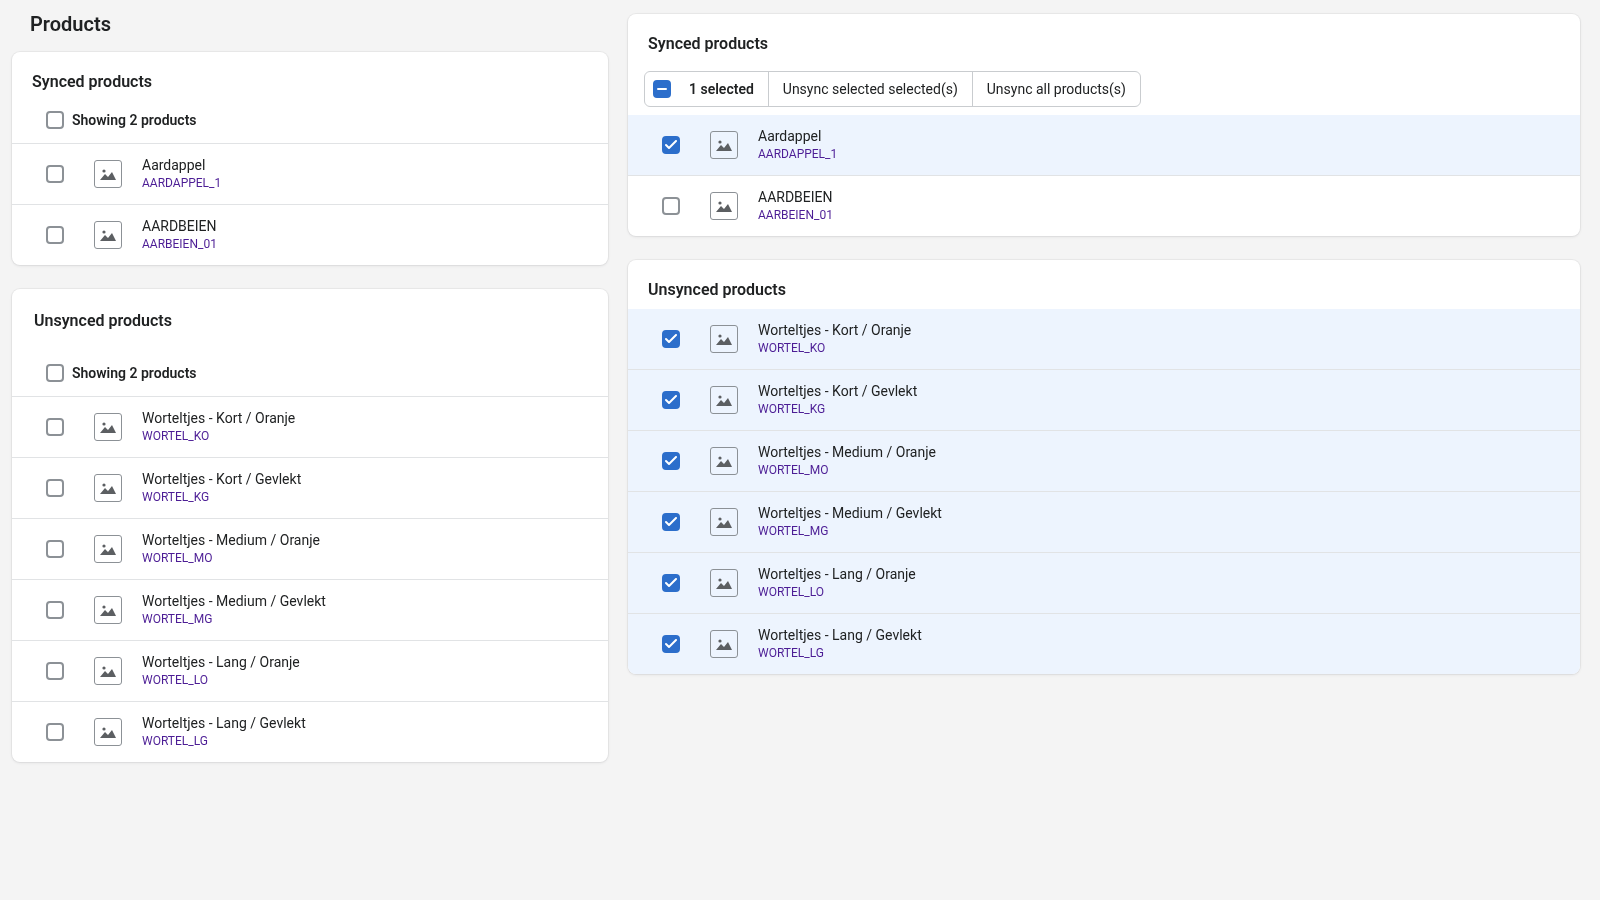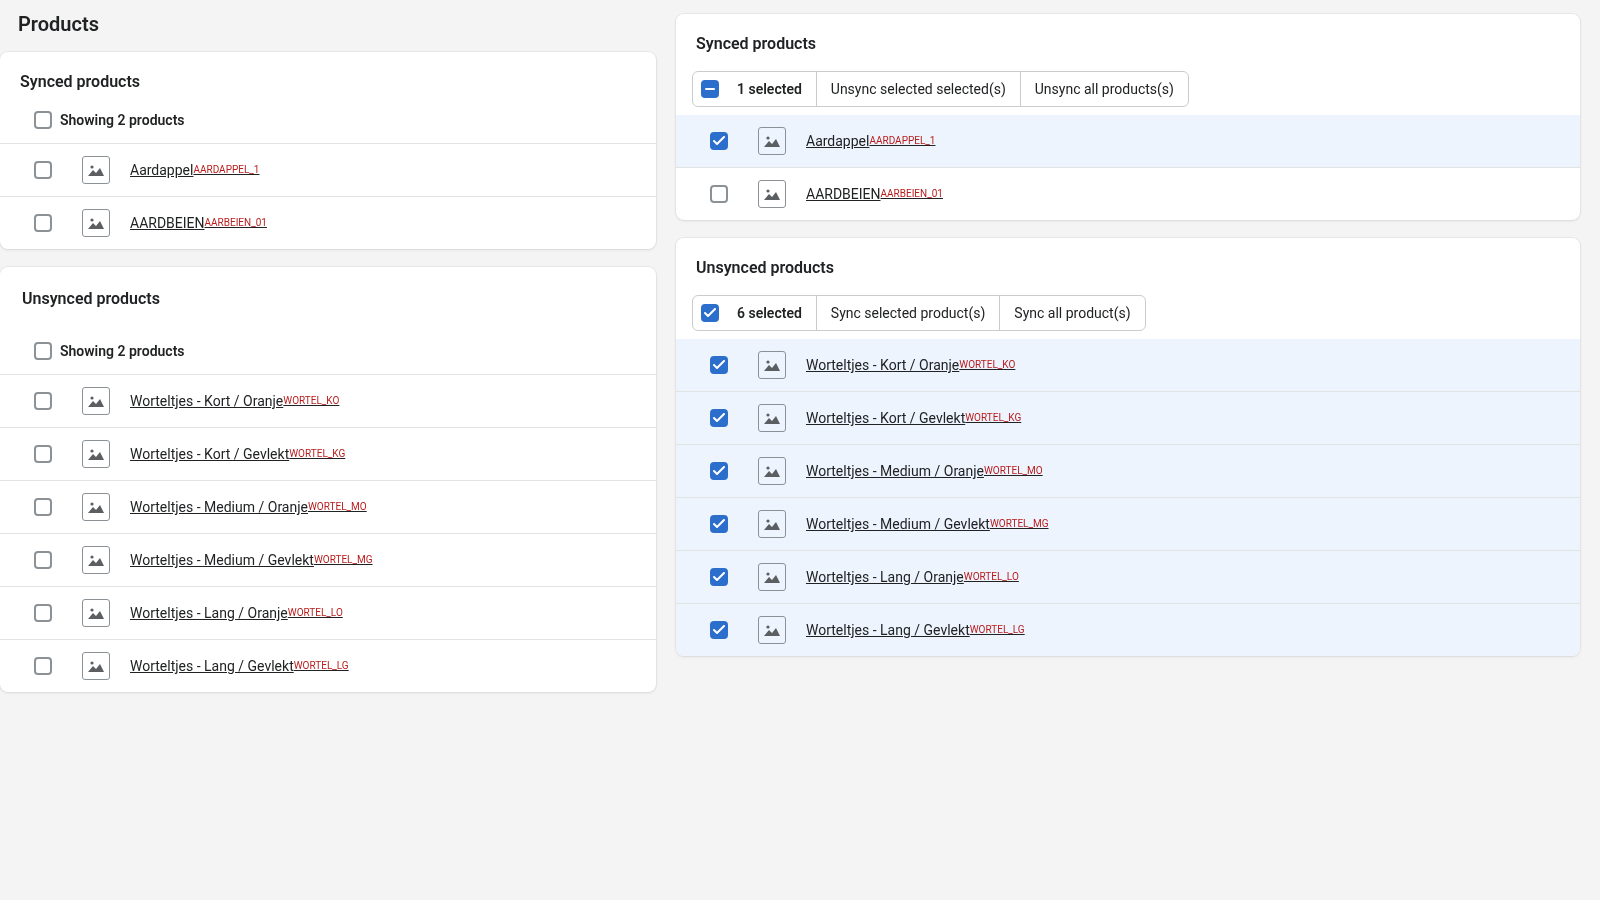--- a/index.html
+++ b/index.html
@@ -11,33 +11,33 @@
     overflow: hidden;
     font-size: 14px;
     color: #202223;
   }
   .layout {
     display: flex;
     gap: 20px;
     padding-right: 20px;
   }
   .col { display: flex; flex-direction: column; }
-  .col-left { width: 656px; padding-top: 12px; padding-left: 0;}
+  .col-left { width: 608px; padding-top: 12px; padding-left: 12px;}
   .col-right { flex: 1; padding-top: 14px; }
   .page-title {
     font-size: 20px;
     font-weight: 600;
     margin: 0 0 16px 18px;
     color: #202223;
   }
   .card {
     background: #fff;
     border-radius: 8px;
     box-shadow: 0 0 0 1px rgba(63,63,68,0.05), 0 1px 3px rgba(63,63,68,0.1);
-    margin-bottom: 18px;
+    margin-bottom: 24px;
     overflow: hidden;
   }
   .card-title {
     font-size: 16px;
     font-weight: 600;
     padding: 20px 20px 10px 20px;
   }
   .card-title.bigpad { padding: 22px 22px 24px 22px; }
   .header-row {
     display: flex;
@@ -85,23 +85,23 @@
     height: 28px;
     border: 1px solid #8c9196;
     border-radius: 3px;
     display: flex;
     align-items: center;
     justify-content: center;
     margin-left: 16px;
     flex-shrink: 0;
   }
   .thumb svg { display: block; }
-  .product-text { display: flex; flex-direction: row; margin-left: 6px; text-decoration: underline; }
+  .product-text { display: flex; flex-direction: column; margin-left: 6px; }
   .prod-name { font-size: 14px; font-weight: 400; line-height: 18px; color: #202223; }
-  .prod-sku  { font-size: 10px; color: #b91c1c; line-height: 18px; }
+  .prod-sku  { font-size: 12px; color: #4c1d95; line-height: 18px; }
   .action-bar {
     display: flex;
     align-items: center;
     padding: 8px 16px 8px 16px;
   }
   .action-group {
     display: flex;
     border: 1px solid #c9cccf;
     border-radius: 6px;
     overflow: hidden;
@@ -310,34 +310,20 @@
             <div class="product-text">
               <div class="prod-name">AARDBEIEN</div>
               <div class="prod-sku">AARBEIEN_01</div>
             </div>
           </div>
         </div>
     </div>
 
     <div class="card">
       <div class="card-title">Unsynced products</div>
-      <div class="action-bar">
-        <div class="action-group">
-          <div class="action-cell first">
-            <span class="checkbox checked">
-              <svg width="12" height="10" viewBox="0 0 12 10">
-                  <path d="M1 5 L4 8 L11 1" stroke="#fff" stroke-width="2" fill="none" stroke-linecap="round" stroke-linejoin="round"></path>
-                </svg>
-            </span>
-            <span class="selected-count">6 selected</span>
-          </div>
-          <div class="action-cell btn">Sync selected product(s)</div>
-          <div class="action-cell btn">Sync all product(s)</div>
-        </div>
-      </div>
       <div id="right-unsynced-list">
           <div class="list-row selected">
             <span class="checkbox checked">
               <svg width="12" height="10" viewBox="0 0 12 10">
                 <path d="M1 5 L4 8 L11 1" stroke="#fff" stroke-width="2" fill="none" stroke-linecap="round" stroke-linejoin="round"></path>
               </svg>
             </span>
             <span class="thumb">
               <svg width="18" height="14" viewBox="0 0 18 14">
                 <rect x="0" y="0" width="18" height="14" fill="none"></rect>

